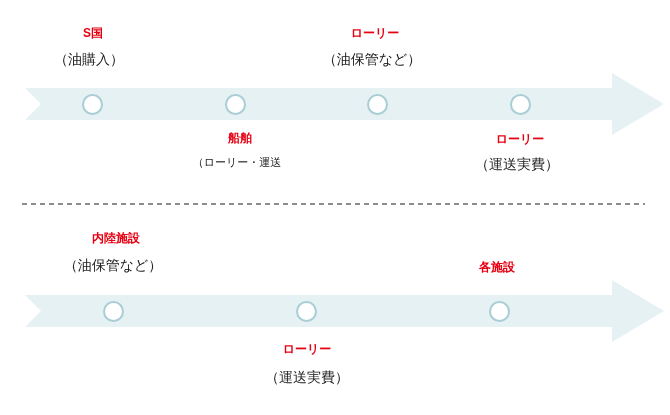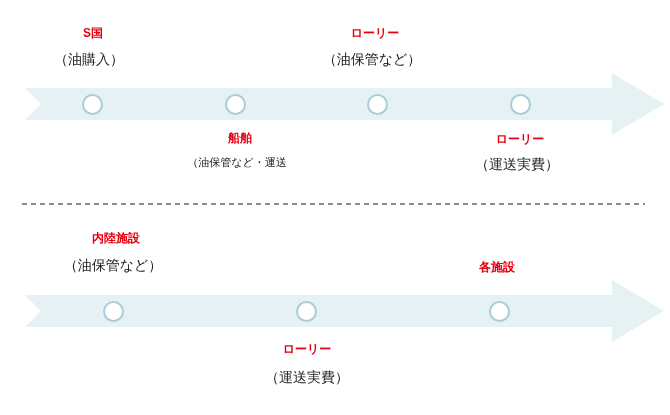--- a/index.html
+++ b/index.html
@@ -42,21 +42,21 @@
   <div class="node-circle" style="left:367px; top:94px;"></div>
   <div class="node-circle" style="left:510px; top:94px;"></div>
 
   <div class="label head" style="left:93px;  top:27px;">S国</div>
   <div class="label detail" style="left:89px;  top:51px;">（油購入）</div>
   <div class="label head" style="left:375px; top:27px;">ローリー</div>
   <div class="label detail" style="left:372px; top:51px;">（油保管など）</div>
 
   <div class="label head" style="left:240px; top:132px;">船舶</div>
   <div class="label detail-small" style="left:237px; top:156px;">
-    <span style="display:block;">（油保管など・運送</span>
+    <span style="display:block;">（ローリー・運送</span>
   </div>
   <div class="label head" style="left:520px; top:133px;">ローリー</div>
   <div class="label detail" style="left:517px; top:156px;">（運送実費）</div>
 
   <div class="divider"></div>
 
   <svg class="arrow-svg arrow-bottom" viewBox="0 0 640 64">
     <polygon class="ribbon" points="0,16 587,16 587,1 639,32 587,63 587,48 0,48 16,32"></polygon>
   </svg>
 

